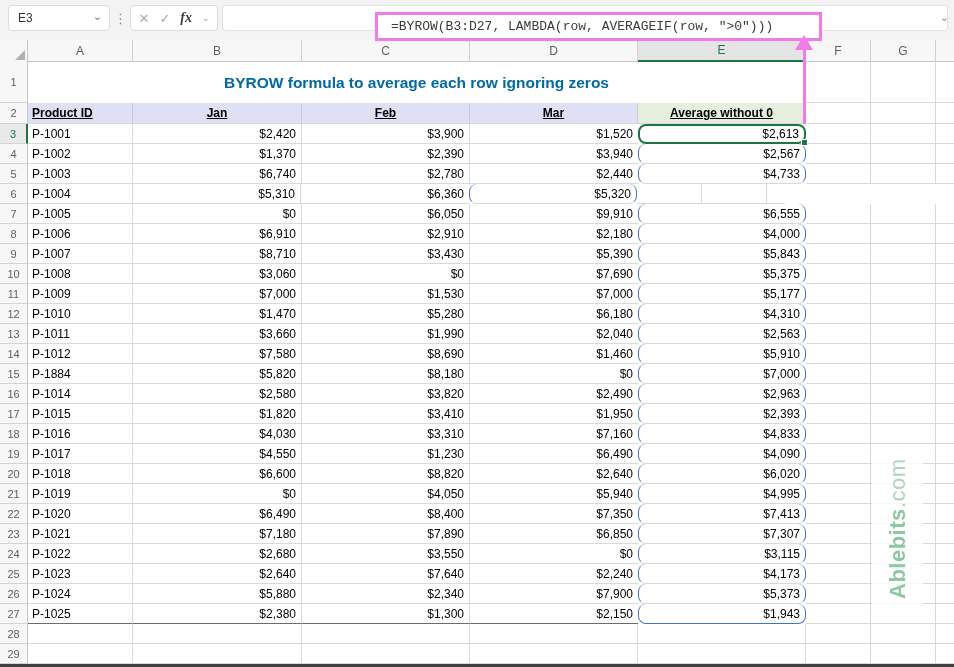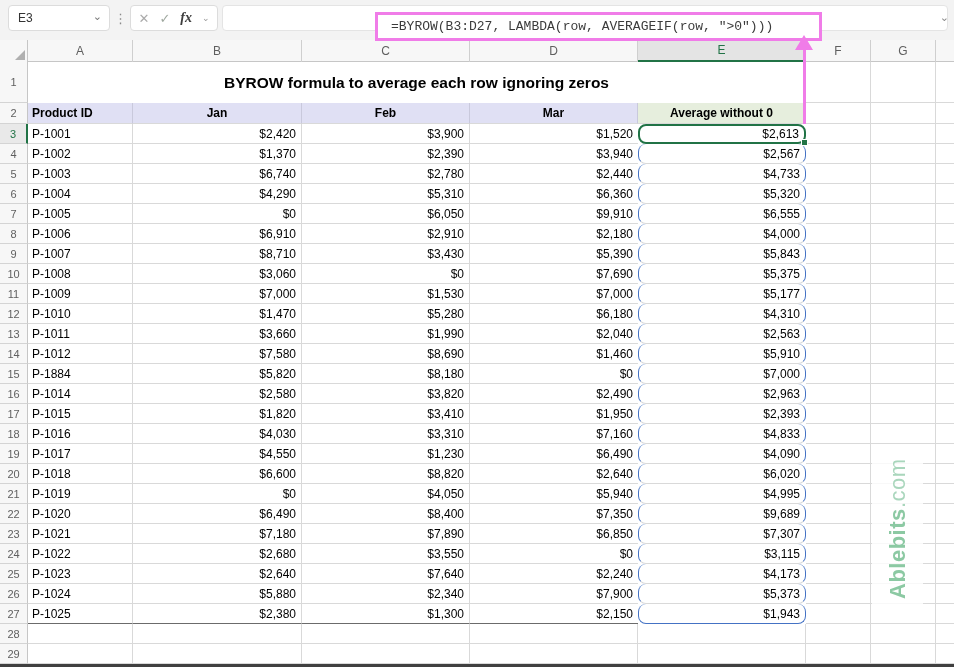--- a/index.html
+++ b/index.html
@@ -56,22 +56,22 @@
   .rh-active { color:var(--green); border-right:2px solid var(--green); background:#E9E9E9; }
   .cell { height:100%; border-right:1px solid var(--grid); border-bottom:1px solid var(--grid);
           font-size:12px; color:#000; display:flex; align-items:center; flex:none; background:#fff; }
   .col-a{width:105px; padding-left:4px;}
   .col-b{width:169px;} .col-c{width:168px;} .col-d{width:168px;} .col-e{width:168px;}
   .col-f{width:65px;} .col-g{width:65px;}
   .col-p{width:18px; border-right:none;}
   .num { justify-content:flex-end; padding-right:5px; }
   .merged-title { width:778px; height:100%; border-right:1px solid var(--grid); background:#fff;
                   display:flex; align-items:center; justify-content:center; font-weight:bold;
-                  font-size:15.5px; color:#000000; flex:none; }
-  .hdr { font-weight:bold; }
+                  font-size:15.5px; color:#0369a1; flex:none; }
+  .hdr { font-weight:bold;text-decoration:underline; }
   .hdr-lav { background:var(--lav); border-right:1px solid #C9C9DC; }
   .hdr-grn { background:var(--hgreen); }
   .ctr { justify-content:center; padding:0; }
   .spill { border-left:1px solid var(--blue); border-right:1px solid var(--blue);border-radius:8px; }
   .no-r { border-right:none; }
   .spill-last { border-bottom:1px solid var(--blue); }
   .dark-bottom { border-bottom:1px solid #6B6B6B; }
   .active-cell { border:2px solid var(--green); position:relative; }
   .fill-handle { position:absolute; right:-4px; bottom:-4px; width:7px; height:7px;
                  background:var(--green); border:1px solid #fff; z-index:3; }
@@ -178,21 +178,20 @@
           <div class="cell col-c num">$2,780</div>
           <div class="cell col-d num no-r">$2,440</div>
           <div class="cell col-e num spill">$4,733</div>
           <div class="cell col-f"></div>
           <div class="cell col-g"></div>
           <div class="cell col-p"></div>
         </div>
         <div class="grid-row">
           <div class="rh">6</div>
           <div class="cell col-a">P-1004</div>
-          <div class="cell col-b num">$4,290</div>
           <div class="cell col-c num">$5,310</div>
           <div class="cell col-d num no-r">$6,360</div>
           <div class="cell col-e num spill">$5,320</div>
           <div class="cell col-f"></div>
           <div class="cell col-g"></div>
           <div class="cell col-p"></div>
         </div>
         <div class="grid-row">
           <div class="rh">7</div>
           <div class="cell col-a">P-1005</div>
@@ -357,21 +356,21 @@
           <div class="cell col-f"></div>
           <div class="cell col-g"></div>
           <div class="cell col-p"></div>
         </div>
         <div class="grid-row">
           <div class="rh">22</div>
           <div class="cell col-a">P-1020</div>
           <div class="cell col-b num">$6,490</div>
           <div class="cell col-c num">$8,400</div>
           <div class="cell col-d num no-r">$7,350</div>
-          <div class="cell col-e num spill">$9,689</div>
+          <div class="cell col-e num spill">$7,413</div>
           <div class="cell col-f"></div>
           <div class="cell col-g"></div>
           <div class="cell col-p"></div>
         </div>
         <div class="grid-row">
           <div class="rh">23</div>
           <div class="cell col-a">P-1021</div>
           <div class="cell col-b num">$7,180</div>
           <div class="cell col-c num">$7,890</div>
           <div class="cell col-d num no-r">$6,850</div>

